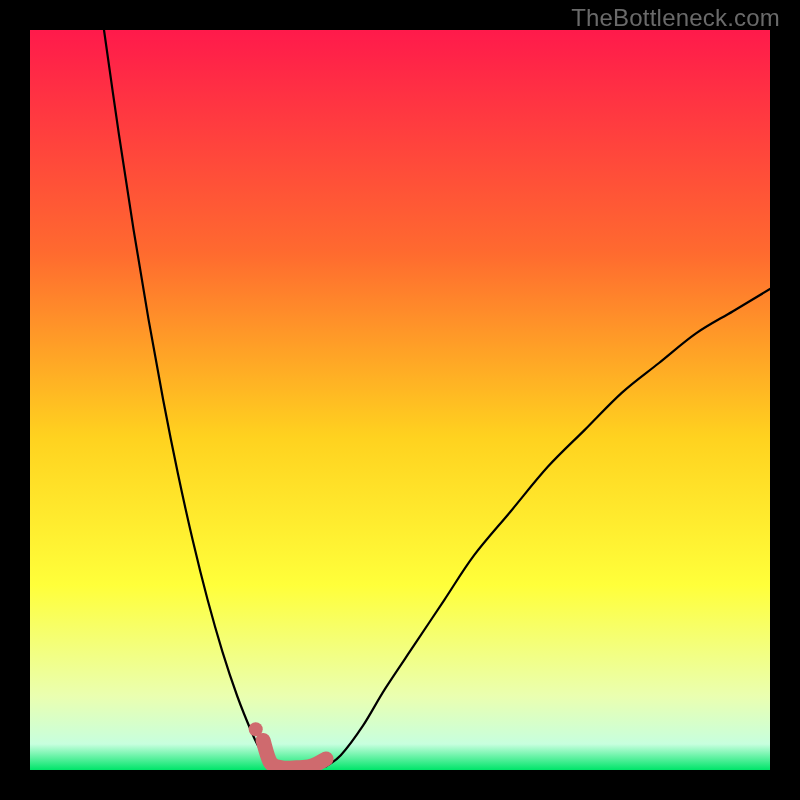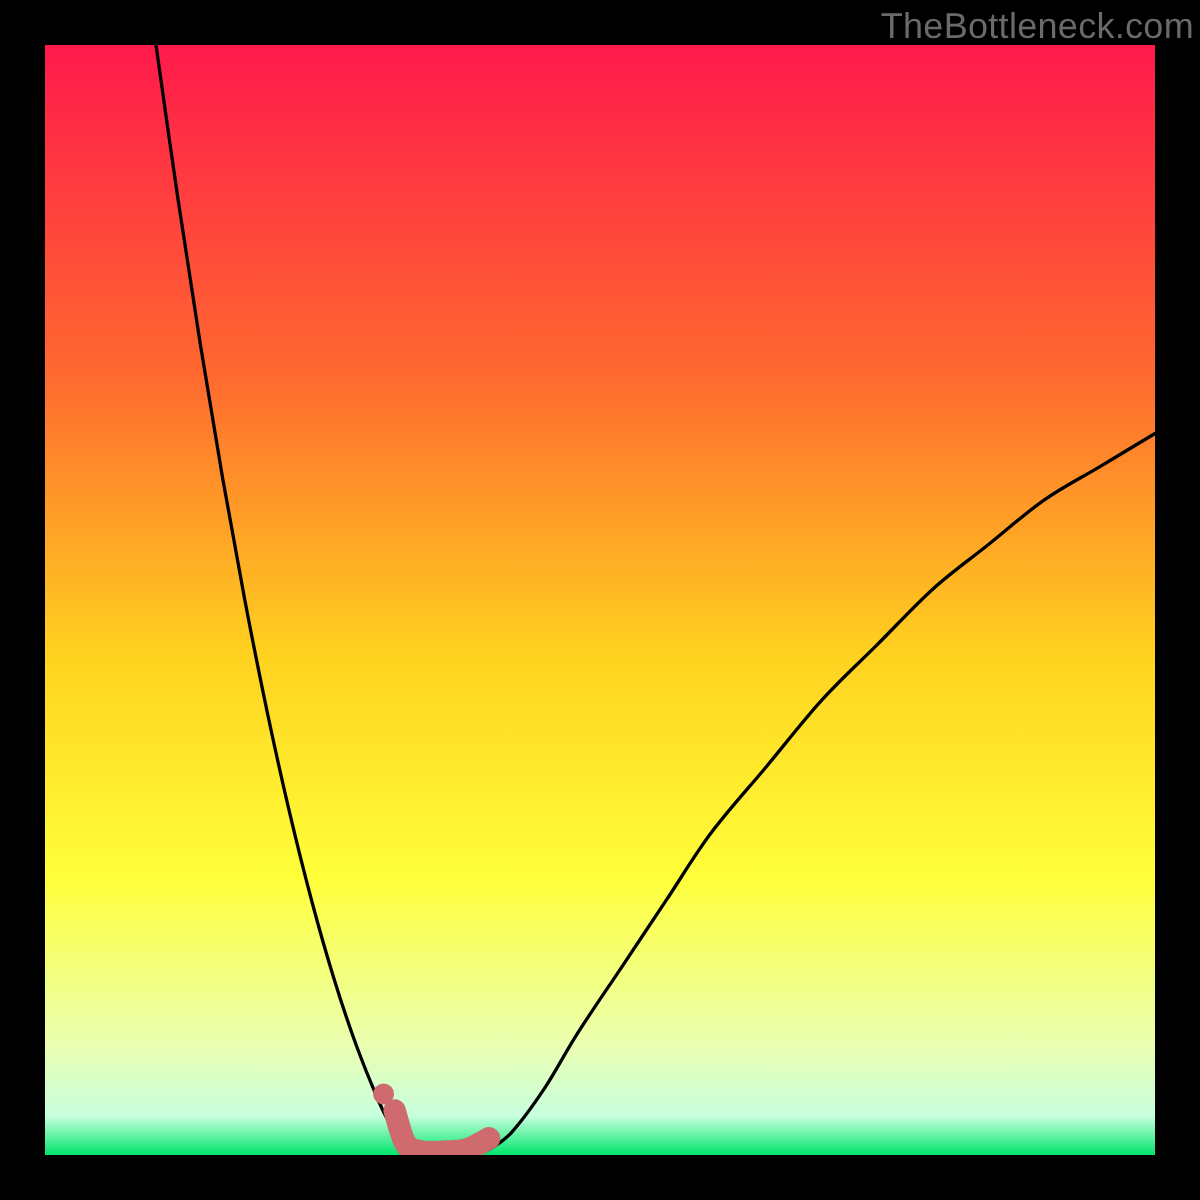--- a/index.html
+++ b/index.html
@@ -22,21 +22,21 @@
   .plot-area {
     position: absolute;
     left: 30px;
     top: 30px;
     width: 740px;
     height: 740px;
   }
   .watermark {
     position: absolute;
     top: 4px;
-    right: 4px;
+    right: 20px;
     color: #6a6a6a;
     font-size: 24px;
     font-weight: 500;
     letter-spacing: 0.2px;
   }
   svg { display: block; }
 </style>
 </head>
 <body>
 

